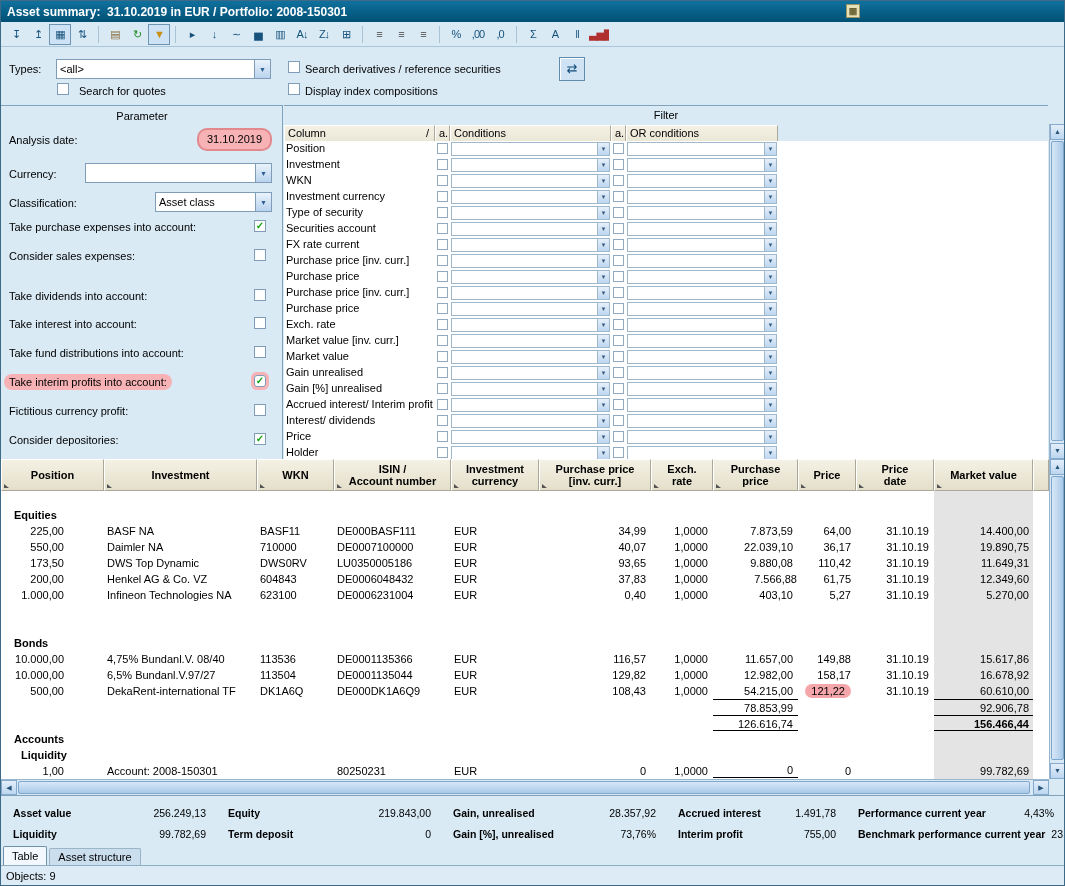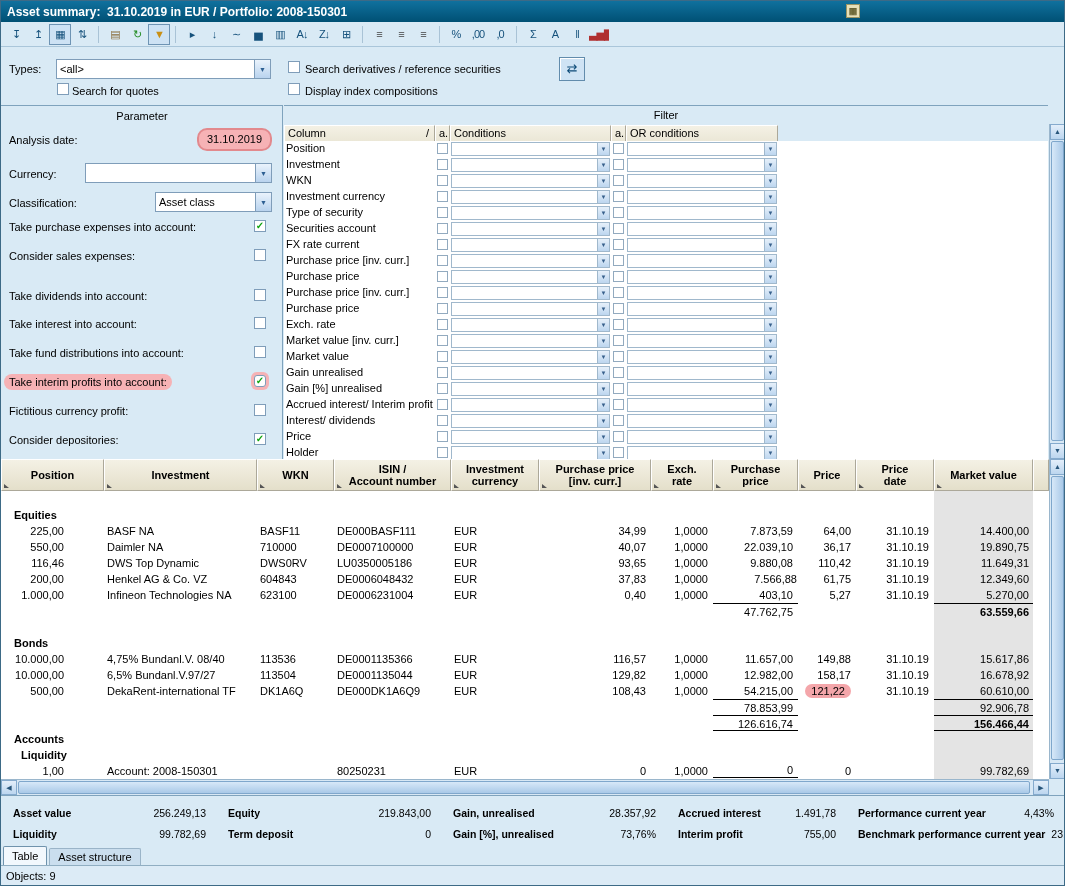--- a/index.html
+++ b/index.html
@@ -130,21 +130,21 @@
   <div class="topfilters">
     <span class="lbl" style="left:8px;top:16px">Types:</span>
     <div class="combo" style="left:55px;top:12px;width:215px">
       <span class="combo-val">&lt;all&gt;</span>
       <span class="combo-btn">▼</span>
     </div>
     <span class="cb" style="left:287px;top:14px"></span>
     <span class="lbl" style="left:304px;top:16px">Search derivatives / reference securities</span>
     <button class="reloadbtn">⇄</button>
     <span class="cb" style="left:56px;top:36px"></span>
-    <span class="lbl" style="left:71px;top:38px">Search for quotes</span>
+    <span class="lbl" style="left:78px;top:38px">Search for quotes</span>
     <span class="cb" style="left:287px;top:36px"></span>
     <span class="lbl" style="left:304px;top:38px">Display index compositions</span>
   </div>
 
   <div class="parampanel" id="parampanel">
     <div class="param-header">Parameter</div>
     <span class="plabel" style="left:8px;top:28px">Analysis date:</span>
     <div class="datefield">31.10.2019</div>
     <span class="plabel" style="left:8px;top:62px">Currency:</span>
     <div class="combo" style="left:84px;top:57px;width:187px">
@@ -460,21 +460,21 @@
             <span class="tc" style="left: 333px; width: 117px; padding-left: 3px;">DE0007100000</span>
             <span class="tc" style="left: 450px; width: 88px; padding-left: 3px;">EUR</span>
             <span class="tc right" style="left: 538px; width: 112px; padding-right: 5px;">40,07</span>
             <span class="tc right" style="left: 650px; width: 62px; padding-right: 5px;">1,0000</span>
             <span class="tc right" style="left: 712px; width: 85px; padding-right: 5px;">22.039,10</span>
             <span class="tc right" style="left: 797px; width: 58px; padding-right: 5px;">36,17</span>
             <span class="tc right" style="left: 855px; width: 78px; padding-right: 5px;">31.10.19</span>
             <span class="tc right" style="left: 933px; width: 99px; padding-right: 4px;">19.890,75</span>
           </div>
           <div class="trow" style="top: 64px;">
-            <span class="tc right" style="left: 0px; width: 103px; padding-right: 40px;">116,46</span>
+            <span class="tc right" style="left: 0px; width: 103px; padding-right: 40px;">173,50</span>
             <span class="tc" style="left: 103px; width: 153px; padding-left: 3px;">DWS Top Dynamic</span>
             <span class="tc" style="left: 256px; width: 77px; padding-left: 3px;">DWS0RV</span>
             <span class="tc" style="left: 333px; width: 117px; padding-left: 3px;">LU0350005186</span>
             <span class="tc" style="left: 450px; width: 88px; padding-left: 3px;">EUR</span>
             <span class="tc right" style="left: 538px; width: 112px; padding-right: 5px;">93,65</span>
             <span class="tc right" style="left: 650px; width: 62px; padding-right: 5px;">1,0000</span>
             <span class="tc right" style="left: 712px; width: 85px; padding-right: 5px;">9.880,08</span>
             <span class="tc right" style="left: 797px; width: 58px; padding-right: 5px;">110,42</span>
             <span class="tc right" style="left: 855px; width: 78px; padding-right: 5px;">31.10.19</span>
             <span class="tc right" style="left: 933px; width: 99px; padding-right: 4px;">11.649,31</span>
@@ -497,24 +497,20 @@
             <span class="tc" style="left: 103px; width: 153px; padding-left: 3px;">Infineon Technologies NA</span>
             <span class="tc" style="left: 256px; width: 77px; padding-left: 3px;">623100</span>
             <span class="tc" style="left: 333px; width: 117px; padding-left: 3px;">DE0006231004</span>
             <span class="tc" style="left: 450px; width: 88px; padding-left: 3px;">EUR</span>
             <span class="tc right" style="left: 538px; width: 112px; padding-right: 5px;">0,40</span>
             <span class="tc right" style="left: 650px; width: 62px; padding-right: 5px;">1,0000</span>
             <span class="tc right" style="left: 712px; width: 85px; padding-right: 5px;">403,10</span>
             <span class="tc right" style="left: 797px; width: 58px; padding-right: 5px;">5,27</span>
             <span class="tc right" style="left: 855px; width: 78px; padding-right: 5px;">31.10.19</span>
             <span class="tc right" style="left: 933px; width: 99px; padding-right: 4px;">5.270,00</span>
-          </div>
-          <div class="trow" style="top: 112px;">
-            <span class="tc right line-top" style="left: 712px; width: 85px; padding-right: 5px;">47.762,75</span>
-            <span class="tc right line-top bold" style="left: 933px; width: 99px; padding-right: 4px;">63.559,66</span>
           </div>
           <div class="trow" style="top: 128px;"></div>
           <div class="trow" style="top: 144px;">
             <span class="tc group" style="left: 13px; width: 220px;">Bonds</span>
           </div>
           <div class="trow" style="top: 160px;">
             <span class="tc right" style="left: 0px; width: 103px; padding-right: 40px;">10.000,00</span>
             <span class="tc" style="left: 103px; width: 153px; padding-left: 3px;">4,75% Bundanl.V. 08/40</span>
             <span class="tc" style="left: 256px; width: 77px; padding-left: 3px;">113536</span>
             <span class="tc" style="left: 333px; width: 117px; padding-left: 3px;">DE0001135366</span>

